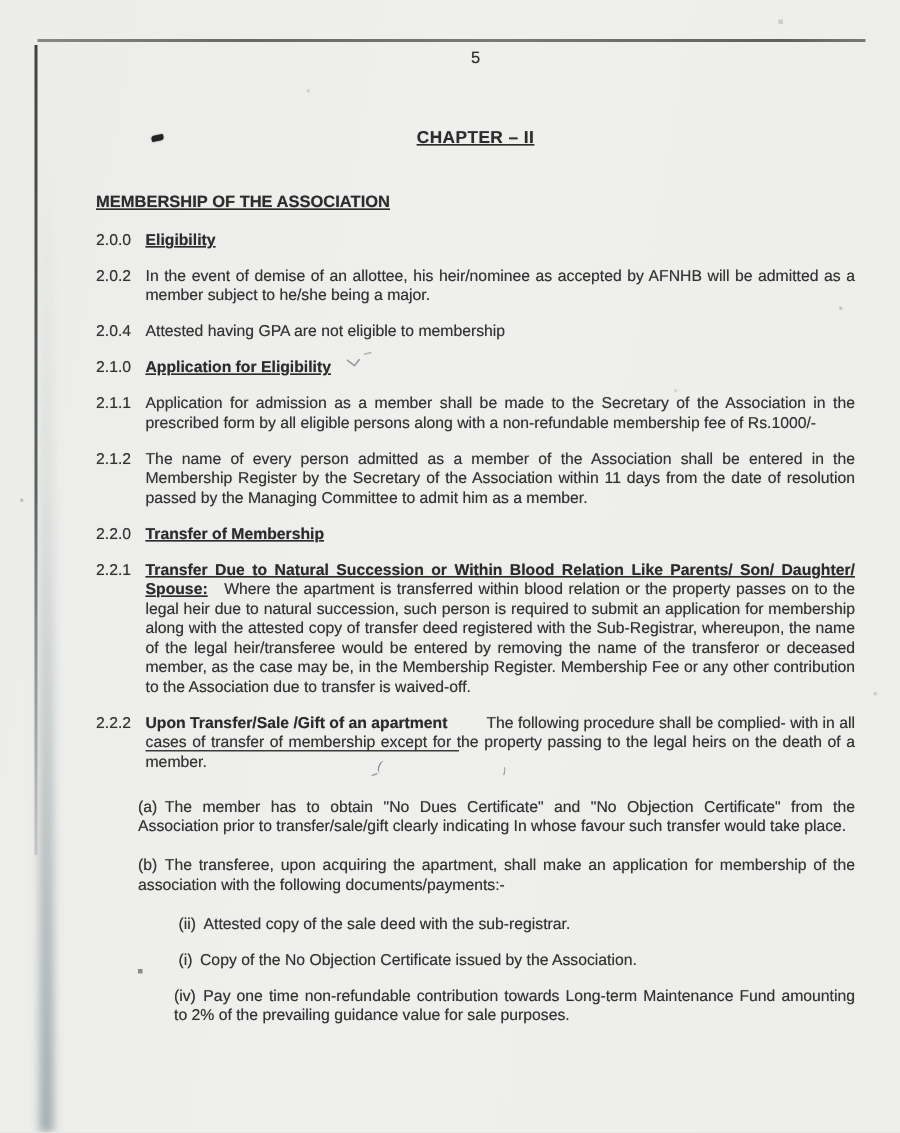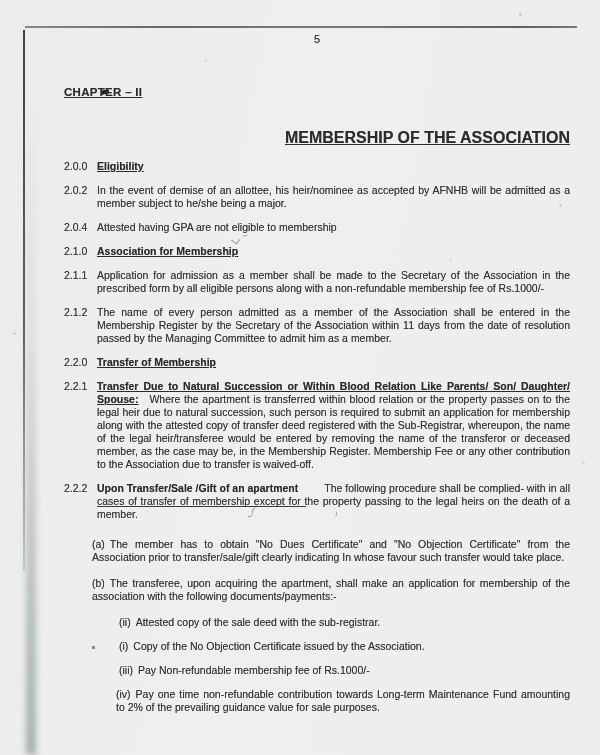--- a/index.html
+++ b/index.html
@@ -18,23 +18,23 @@
   .left-line { position:absolute; left:23px; top:30px; width:2px; height:540px;
     background:linear-gradient(180deg,#3f4341,#5a5f5c 55%,rgba(105,112,115,0.25));
     filter:blur(.3px); }
   .left-smudge { position:absolute; left:26px; top:90px; width:10px; height:665px;
     background:linear-gradient(180deg, rgba(140,150,155,0) 0%, rgba(140,150,155,.14) 35%,
       rgba(122,136,143,.42) 70%, rgba(105,122,130,.55) 100%);
     filter:blur(3px); }
   
   .content { position:absolute; left:64px; top:26px; width:506px; }
   .pageno { text-align:center; font-size:11px; margin:0; padding-top:7px; color:#2f2f2f; }
-  .chapter { text-align:left; font-weight:bold; font-size:11.5px; letter-spacing:.3px;
+  .chapter { text-align:center; font-weight:bold; font-size:11.5px; letter-spacing:.3px;
     text-decoration:underline; margin:41px 0 0 0; color:#2c2c2c; }
-  .section { text-align:right; font-weight:bold; font-size:16px;
+  .section { text-align:left; font-weight:bold; font-size:11px;
     text-decoration:underline; margin:31px 0 0 0; color:#2c2c2c; }
   .rows { margin-top:13px; font-size:10.5px; line-height:13px; }
   .row { display:flex; margin-bottom:11px; }
   .row .num { width:33px; flex:0 0 33px; }
   .row .body { flex:1; text-align:justify; }
   .h { font-weight:bold; text-decoration:underline; color:#2b2b2b; }
   .h.gap { margin-right:11px; }
   .h222 { text-decoration:none; border-bottom:1.2px solid #3a3a3a; padding-right:8px; padding-bottom:12px; }
   .spacer { display:inline-block; width:18px; }
   .lbl { margin-right:5px; }
@@ -102,21 +102,21 @@
         <div class="body">In the event of demise of an allottee, his heir/nominee as accepted by AFNHB will be admitted as a member subject to he/she being a major.</div>
       </div>
 
       <div class="row">
         <span class="num">2.0.4</span>
         <div class="body">Attested having GPA are not eligible to membership</div>
       </div>
 
       <div class="row">
         <span class="num">2.1.0</span>
-        <div class="body"><span class="h">Association for Membership</span></div>
+        <div class="body"><span class="h">Application for Eligibility</span></div>
       </div>
 
       <div class="row">
         <span class="num">2.1.1</span>
         <div class="body">Application for admission as a member shall be made to the Secretary of the Association in the prescribed form by all eligible persons along with a non-refundable membership fee of Rs.1000/-</div>
       </div>
 
       <div class="row">
         <span class="num">2.1.2</span>
         <div class="body">The name of every person admitted as a member of the Association shall be entered in the Membership Register by the Secretary of the Association within 11 days from the date of resolution passed by the Managing Committee to admit him as a member.</div>
@@ -150,23 +150,20 @@
       </div>
 
       <div class="roman">
         <span class="lbl">(ii)</span><span>Attested copy of the sale deed with the sub-registrar.</span>
       </div>
 
       <div class="roman">
         <span class="lbl">(i)</span><span>Copy of the No Objection Certificate issued by the Association.</span>
       </div>
 
-      <div class="roman">
-        <span class="lbl">(iii)</span><span>Pay Non-refundable membership fee of Rs.1000/-</span>
-      </div>
 
       <div class="roman wrap">
         <span class="lbl">(iv)</span><span>Pay one time non-refundable contribution towards Long-term Maintenance Fund amounting to 2% of the prevailing guidance value for sale purposes.</span>
       </div>
 
     </div>
   </div>
 </div>
 
 </body></html>

